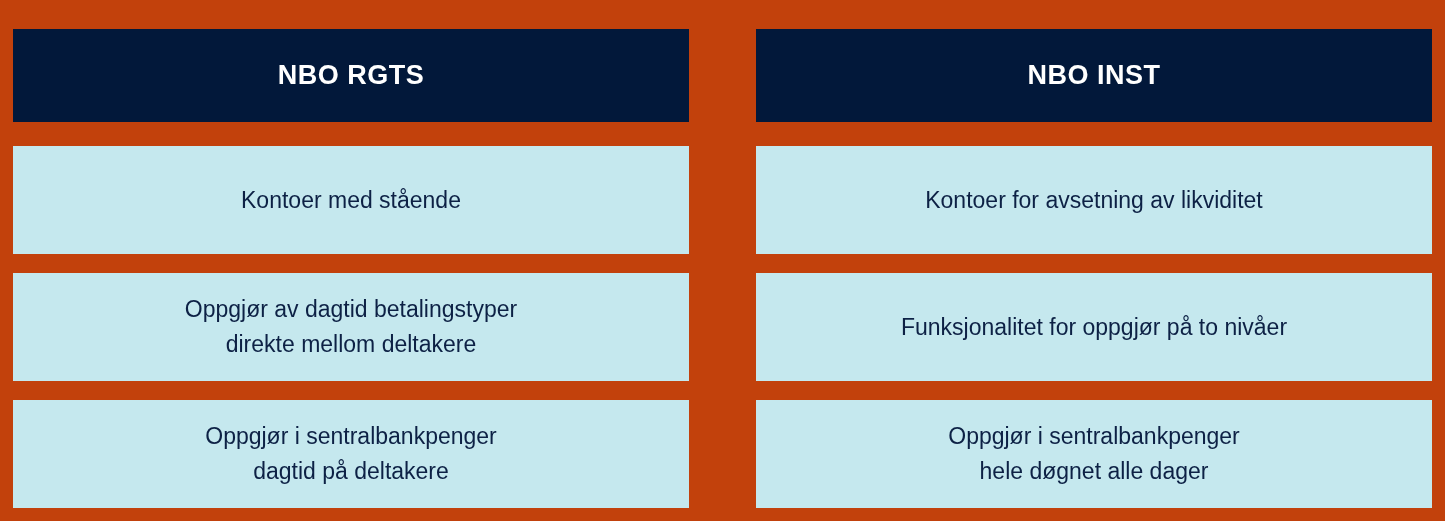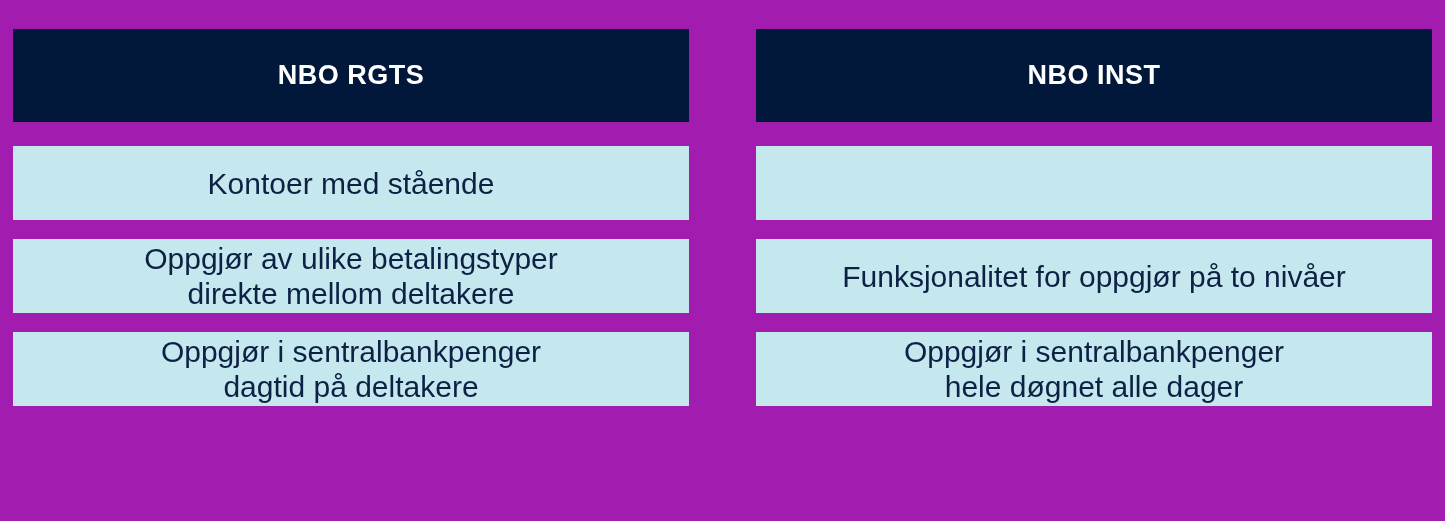--- a/index.html
+++ b/index.html
@@ -5,21 +5,21 @@
   html, body {
     margin: 0;
     padding: 0;
     background: #ffffff;
     font-family: "Liberation Sans", sans-serif;
   }
   .canvas {
     position: relative;
     width: 1445px;
     height: 521px;
-    background: #a21caf;
+    background: #c2410c;
     overflow: hidden;
   }
   .diagram {
     position: absolute;
     top: 29px;
     left: 13px;
     display: flex;
     gap: 67px;
   }
   .column {
@@ -33,29 +33,29 @@
     color: #ffffff;
     display: flex;
     align-items: center;
     justify-content: center;
     font-size: 27px;
     font-weight: 600;
     letter-spacing: 0.5px;
     margin-bottom: 24px;
   }
   .info-box {
-    height: 74px;
+    height: 108px;
     background: #c5e8ee;
     color: #0d2145;
     display: flex;
     flex-direction: column;
     align-items: center;
     justify-content: center;
     text-align: center;
-    font-size: 30px;
+    font-size: 23px;
     font-weight: 500;
     line-height: 35px;
     margin-bottom: 19px;
   }
   .info-box:last-child {
     margin-bottom: 4px;
   }
 </style>
 </head>
 <body>
@@ -64,34 +64,35 @@
   <div class="diagram">
 
     <div class="column">
       <div class="col-header">
         <span>NBO RGTS</span>
       </div>
       <div class="info-box">
         <div>Kontoer med stående</div>
       </div>
       <div class="info-box">
-        <div>Oppgjør av ulike betalingstyper</div>
+        <div>Oppgjør av dagtid betalingstyper</div>
         <div>direkte mellom deltakere</div>
       </div>
       <div class="info-box">
         <div>Oppgjør i sentralbankpenger</div>
         <div>dagtid på deltakere</div>
       </div>
     </div>
 
     <div class="column">
       <div class="col-header">
         <span>NBO INST</span>
       </div>
       <div class="info-box">
+        <div>Kontoer for avsetning av likviditet</div>
       </div>
       <div class="info-box">
         <div>Funksjonalitet for oppgjør på to nivåer</div>
       </div>
       <div class="info-box">
         <div>Oppgjør i sentralbankpenger</div>
         <div>hele døgnet alle dager</div>
       </div>
     </div>
 

